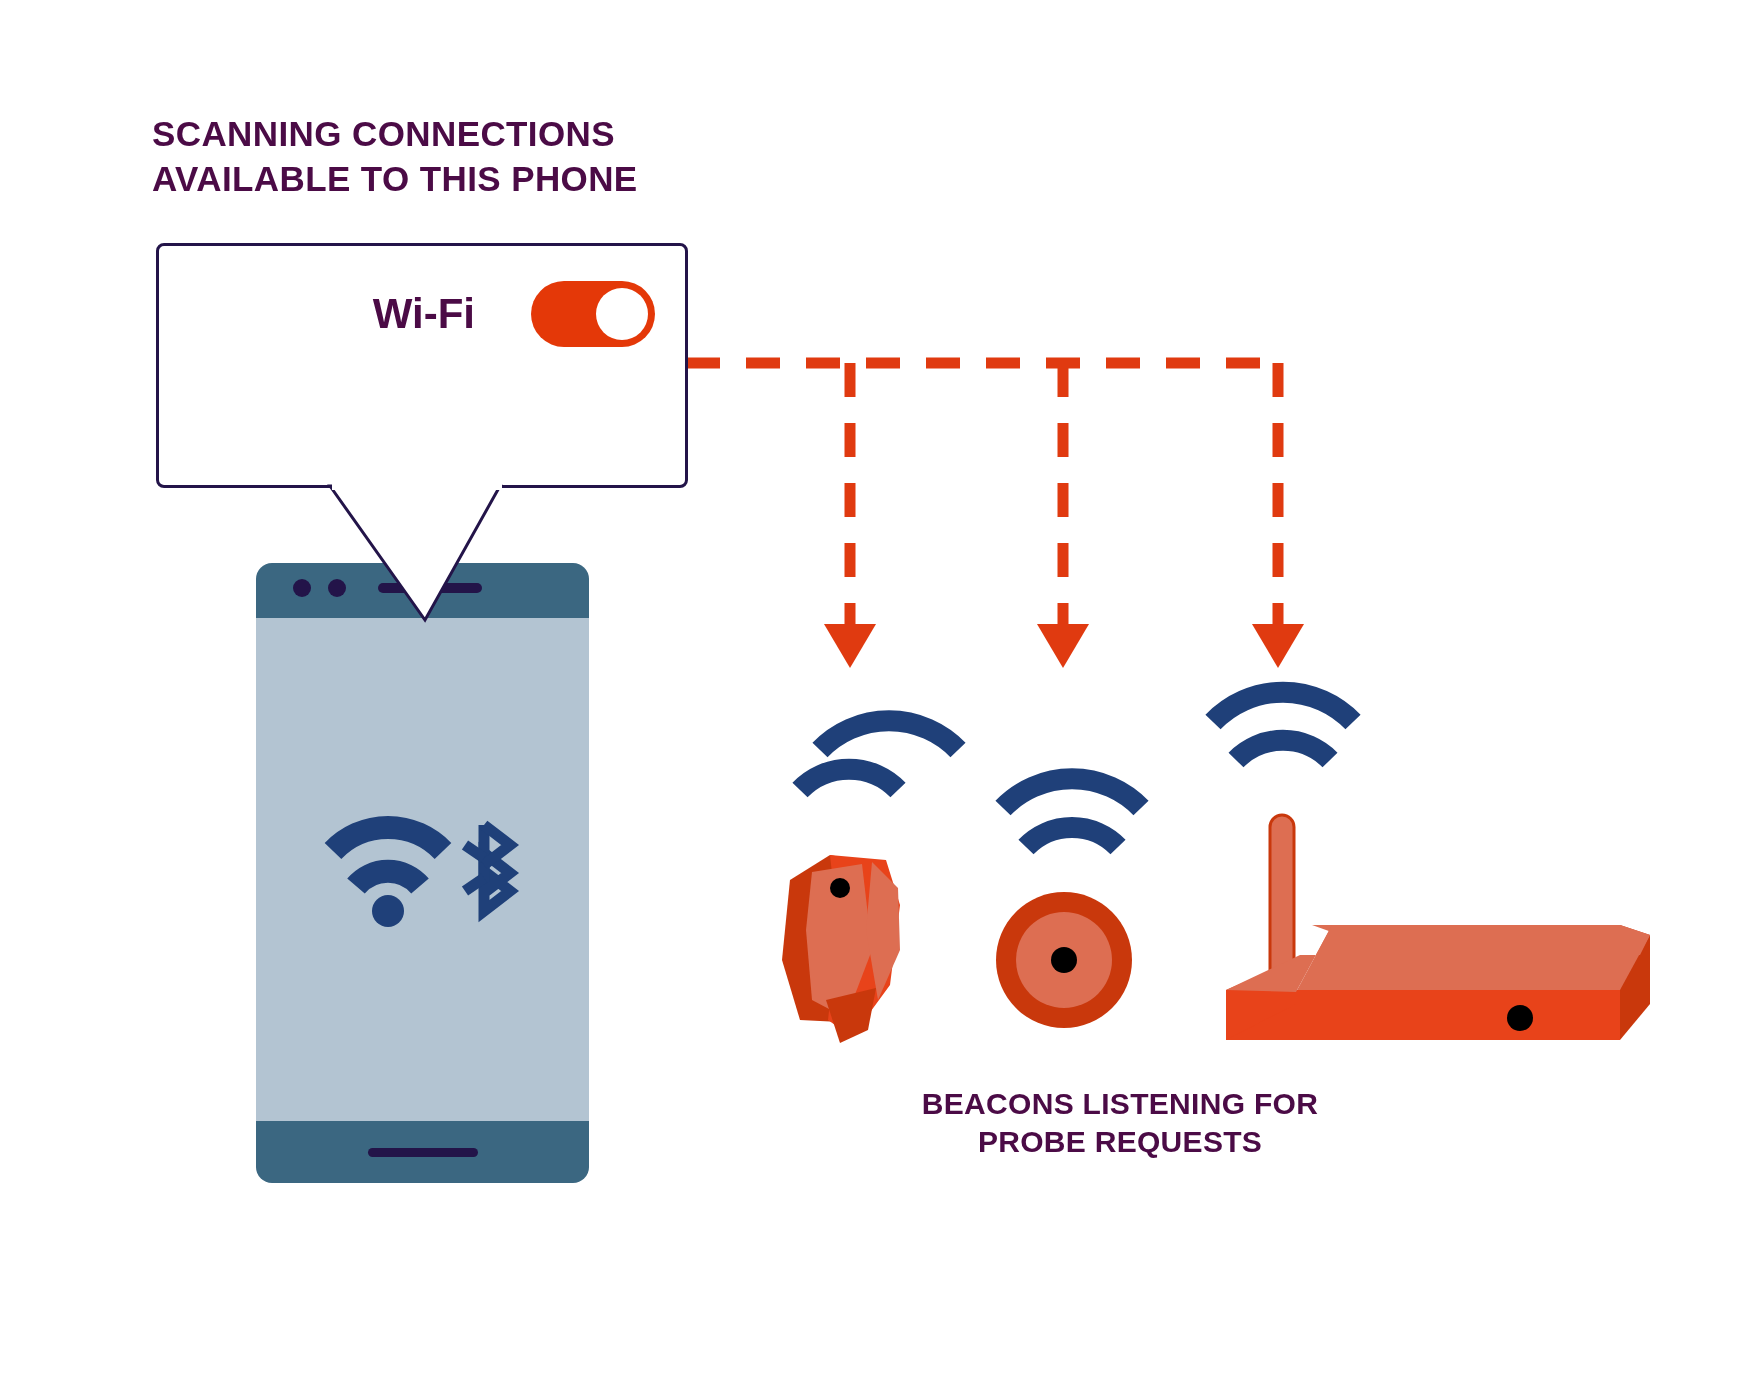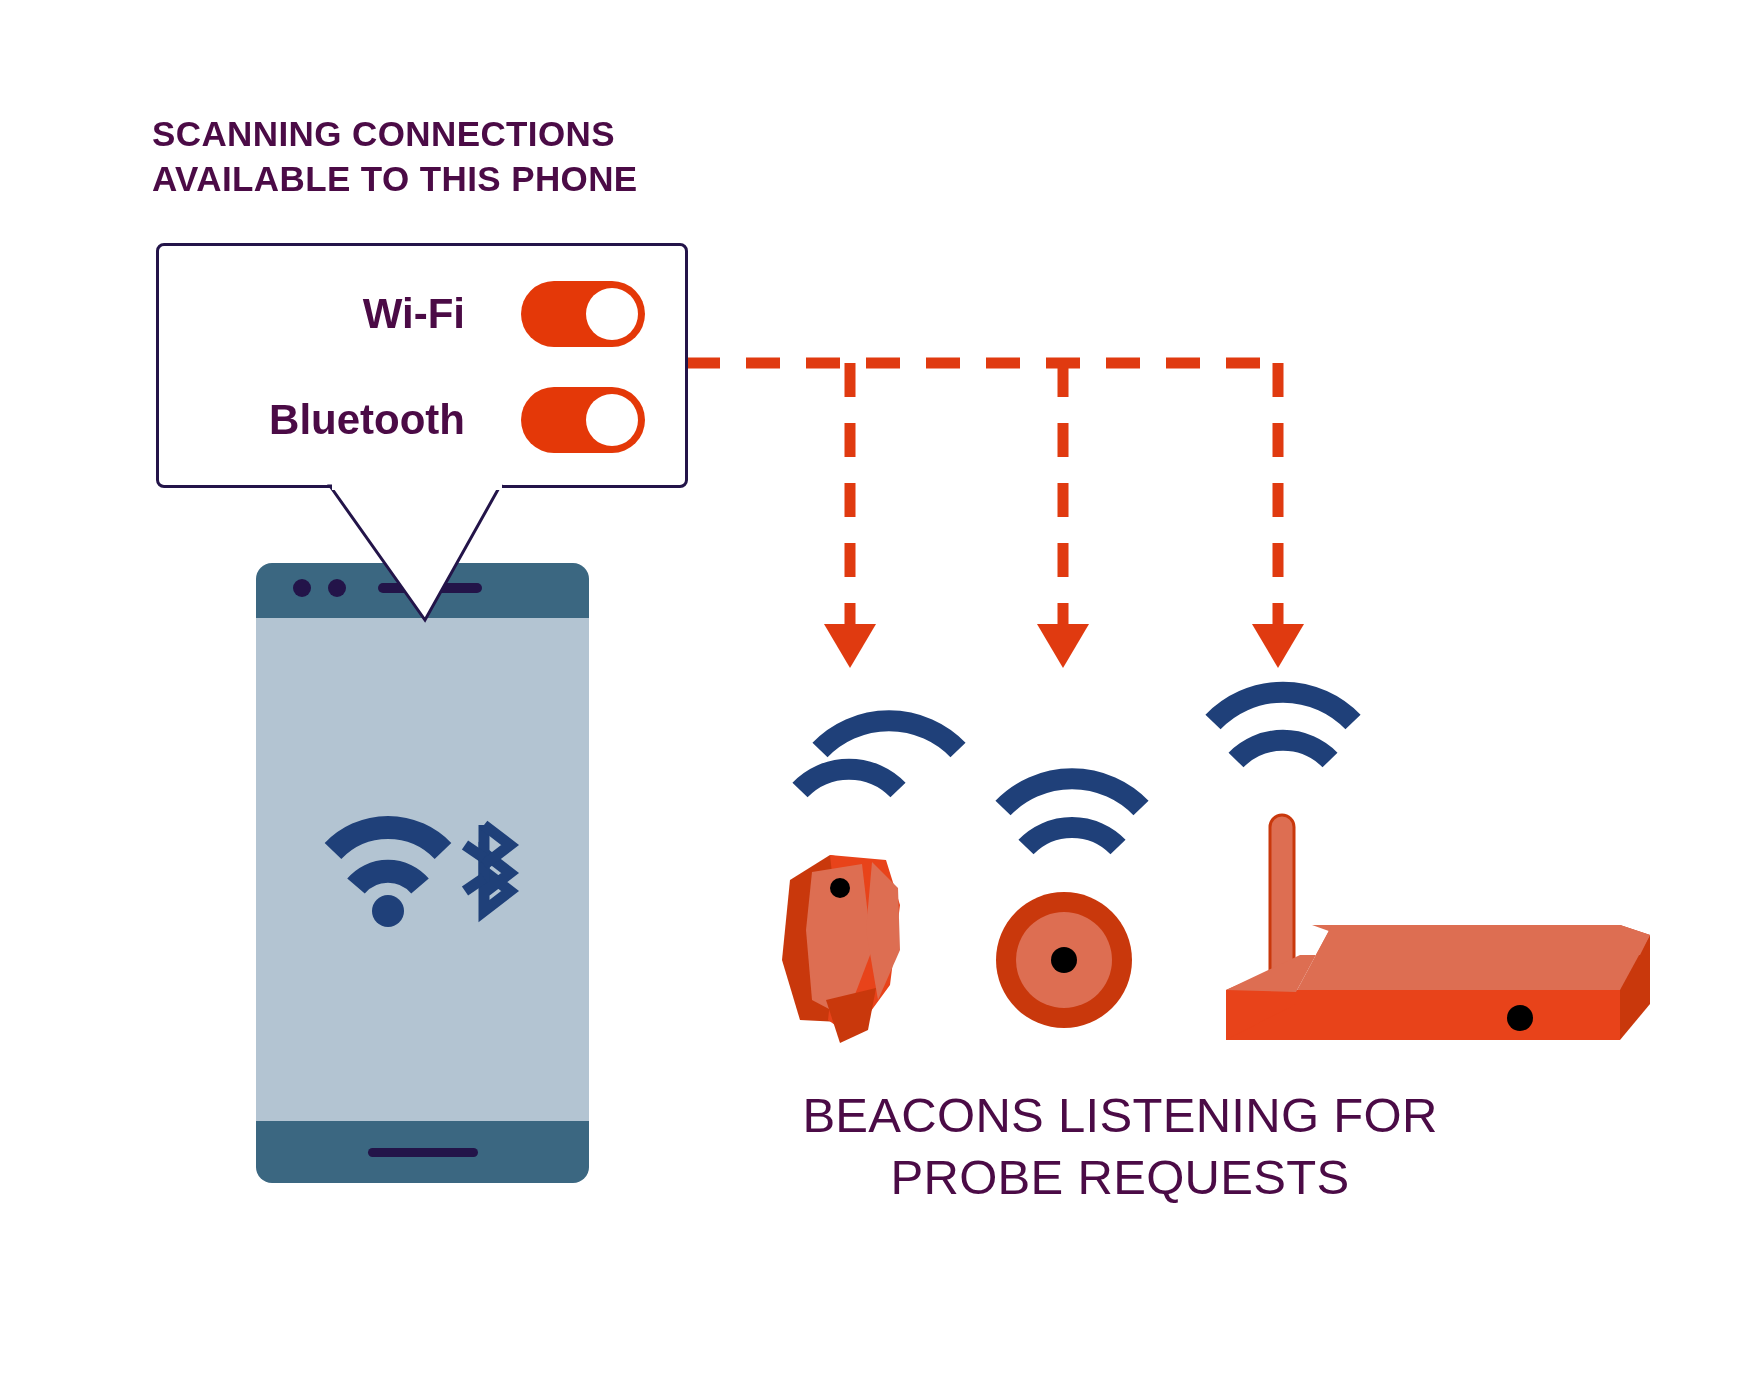--- a/index.html
+++ b/index.html
@@ -37,22 +37,22 @@
   }
 
   
   .caption {
     position: absolute;
     left: 800px;
     top: 1085px;
     width: 640px;
     text-align: center;
     color: #4b0b46;
-    font-size: 49px;
-    font-weight: normal;
+    font-size: 30px;
+    font-weight: bold;
     line-height: 1.26;
     letter-spacing: 0.3px;
     text-transform: uppercase;
     white-space: pre-line;
   }
 
   
   .bubble {
     position: absolute;
     left: 156px;
@@ -66,21 +66,21 @@
     z-index: 6;
   }
   .toggle-row {
     position: absolute;
     left: 0;
     width: 100%;
     height: 80px;
     display: flex;
     align-items: center;
     justify-content: flex-end;
-    padding-right: 40px;
+    padding-right: 30px;
     box-sizing: border-box;
   }
   .toggle-row.r1 { top: 28px; }
   .toggle-row.r2 { top: 134px; }
   .toggle-label {
     color: #4b0b46;
     font-size: 42px;
     font-weight: bold;
     margin-right: 56px;
     white-space: nowrap;
@@ -214,24 +214,18 @@
     <rect x="332" y="478" width="170" height="12" fill="#ffffff"></rect>
   </svg>
 
   <div class="bubble">
     <div class="toggle-row r1">
       <span class="toggle-label">Wi-Fi</span>
       <span class="switch">
         <span class="knob"></span>
       </span>
     </div>
-    <div class="toggle-row r2">
-      <span class="toggle-label">Bluetooth</span>
-      <span class="switch">
-        <span class="knob"></span>
-      </span>
-    </div>
   </div>
 
   <div class="caption">BEACONS LISTENING FOR
 PROBE REQUESTS</div>
 
 </div>
 
 </body></html>

